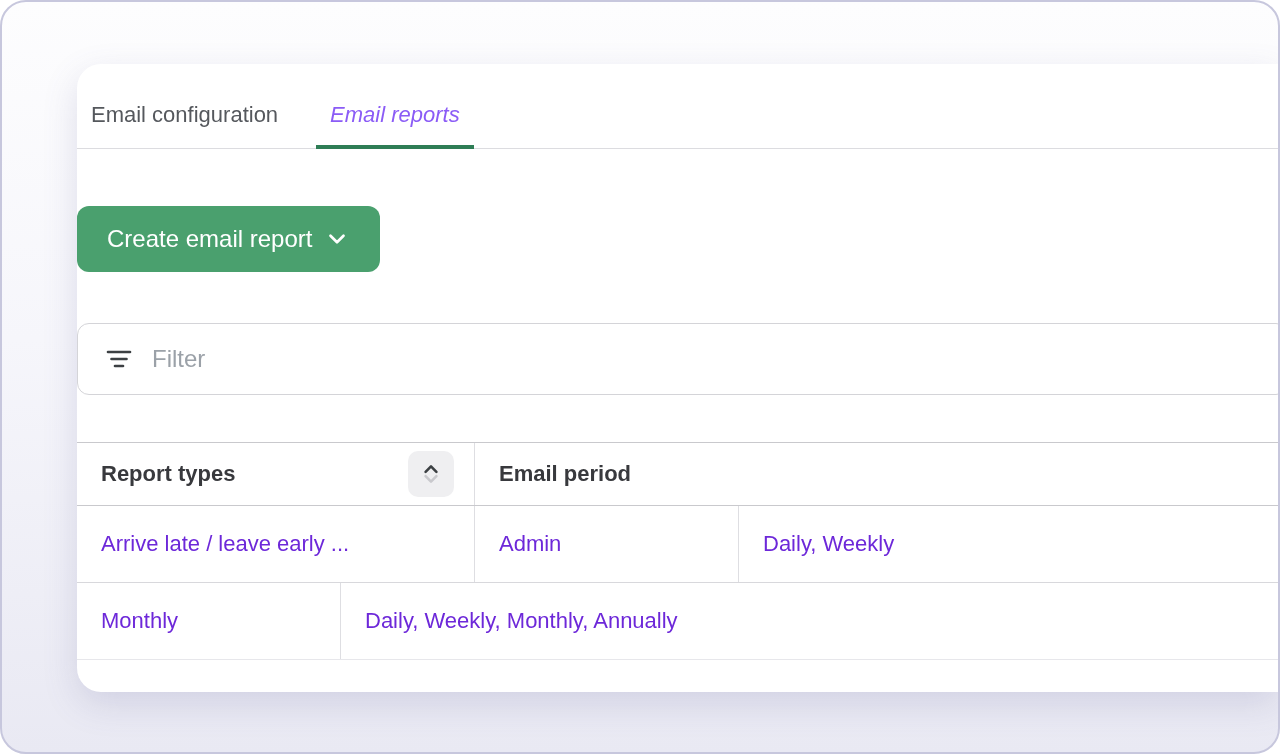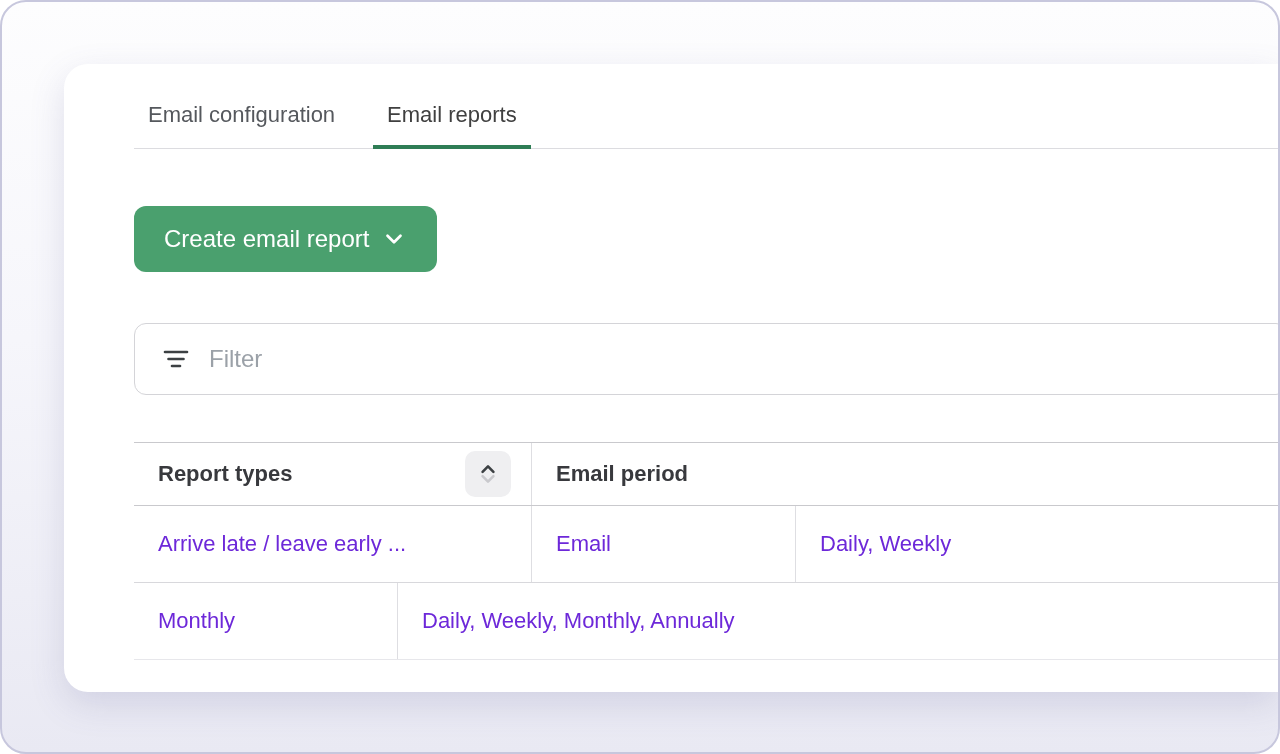--- a/index.html
+++ b/index.html
@@ -9,46 +9,45 @@
   .frame {
     position: absolute; inset: 0;
     border: 2px solid #c7c7dd;
     border-radius: 26px;
     background: linear-gradient(180deg, #fdfdfe 0%, #f6f6fb 45%, #e9e9f3 100%);
     overflow: hidden;
   }
 
   .card {
     position: absolute;
-    left: 62px; top: 62px; right: 0;
+    left: 75px; top: 62px; right: 0;
     height: 628px;
     background: #ffffff;
     border-radius: 24px 0 0 24px;
     box-shadow: 0 12px 34px rgba(96, 96, 150, 0.18);
-    padding-left: 70px;
     overflow: hidden;
   }
 
   
   .tabs {
     margin-top: 28px;
     display: flex;
     border-bottom: 1px solid #dcdce0;
     width: calc(100% + 10px);
   }
   .tab {
     position: relative;
     padding: 10px 14px 20px 14px;
     font-size: 22px;
     color: #55585d;
     cursor: pointer;
     margin-right: 24px;
     white-space: nowrap;
   }
-  .tab.active { color: #404040; }
+  .tab.active { color: #8b5cf6; font-style: italic; }
   .tab.active::after {
     content: "";
     position: absolute; left: 0; right: 0; bottom: -1px;
     height: 4px;
     background: #2e7d55;
   }
 
   
   .create-btn {
     margin-top: 57px;
@@ -176,21 +175,21 @@
                 <path d="M7 14l5 5 5-5" fill="none" stroke="#c9c9cd" stroke-width="2.4" stroke-linecap="round" stroke-linejoin="round"></path>
               </svg>
             </span>
           </button>
         </div>
         <div class="cell c3">Email period</div>
       </div>
 
       <div class="tr row">
         <div class="cell c1">Arrive late / leave early ...</div>
-        <div class="cell c2">Email</div>
+        <div class="cell c2">Admin</div>
         <div class="cell c3">Daily, Weekly</div>
       </div>
 
       <div class="tr row">
         <div class="cell c2">Monthly</div>
         <div class="cell c3">Daily, Weekly, Monthly, Annually</div>
       </div>
 
     </div>
   </div>

